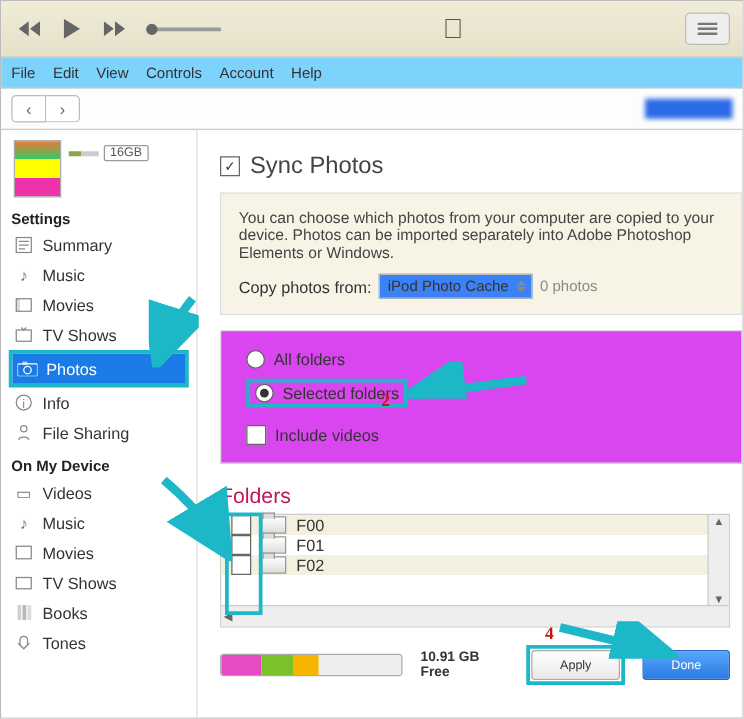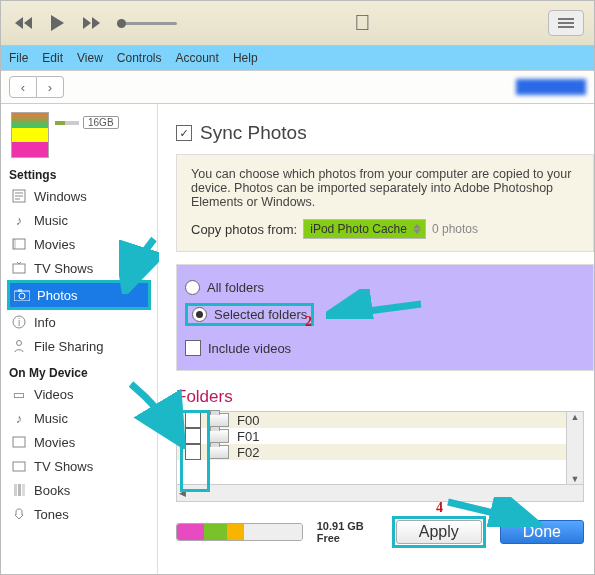--- a/index.html
+++ b/index.html
@@ -30,24 +30,24 @@
 .sb-item .ico{width:16px;height:16px;display:flex;align-items:center;justify-content:center;color:#777}
 .sb-item.sel{background:#1a7be6;color:#fff}
 .sb-item.sel .ico{color:#fff}
 .photos-wrap{border:3px solid #1cb8c8;margin-right:6px}
 .content{flex:1;overflow:hidden;padding:18px 0 10px 18px}
 .h1{font-size:19px;color:#444;display:flex;align-items:center;gap:8px}
 .chk{width:14px;height:14px;border:1px solid #666;display:inline-flex;align-items:center;justify-content:center;font-size:11px;color:#333;background:#fff}
 .info-box{border:1px solid #ddd;background:#f7f4e6;padding:12px 14px;margin-top:10px}
 .info-box p{margin:0 0 10px;font-size:12.5px;color:#444}
 .copy-row{display:flex;align-items:center;gap:6px;font-size:13px}
-.select{border:1px solid #bbb;background:#84cc16;padding:2px 18px 2px 6px;font-size:12px;position:relative;display:inline-flex;align-items:center}
+.select{border:1px solid #bbb;background:#3b82f6;padding:2px 18px 2px 6px;font-size:12px;position:relative;display:inline-flex;align-items:center}
 .select::after{content:"";position:absolute;right:4px;top:4px;width:8px;height:10px;background:linear-gradient(#888,#888);clip-path:polygon(0 45%,100% 45%,50% 0,0 45%,0 55%,100% 55%,50% 100%,0 55%)}
 .muted{color:#888;font-size:12px}
-.opt-box{border:1px solid #ddd;background:#c4b5fd;padding:10px 8px;margin-top:12px}
+.opt-box{border:1px solid #ddd;background:#d946ef;padding:10px 20px;margin-top:12px}
 .radio-row,.chk-row{display:flex;align-items:center;gap:7px;height:24px;font-size:13px}
 .radio{width:13px;height:13px;border:1px solid #666;border-radius:50%;display:inline-flex;align-items:center;justify-content:center;background:#fff}
 .radio.on::after{content:"";width:7px;height:7px;border-radius:50%;background:#333}
 .sel-folders-hl{border:3px solid #1cb8c8;padding:1px 4px;display:inline-flex;align-items:center;gap:7px}
 .folders-h{font-size:17px;color:#be185d;margin:16px 0 4px}
 .folder-list{border:1px solid #ccc;background:#fff}
 .fl-body{position:relative}
 .fl-row{display:flex;align-items:center;gap:8px;height:16px;padding:0 8px;font-size:13px}
 .fl-row:nth-child(odd){background:#f3f0df}
 .fl-scroll{position:absolute;right:0;top:0;width:16px;height:100%;background:#eee;border-left:1px solid #ccc;display:flex;flex-direction:column;justify-content:space-between;align-items:center;font-size:9px;color:#666}
@@ -55,21 +55,21 @@
 .fold-ico{width:18px;height:12px;border:1px solid #999;background:linear-gradient(#fff,#ddd);position:relative}
 .fold-ico::before{content:"";position:absolute;top:-4px;left:0;width:8px;height:4px;background:#ddd;border:1px solid #999;border-bottom:0}
 .footer{display:flex;align-items:center;gap:14px;margin-top:14px;padding-right:10px}
 .storage{height:16px;width:150px;display:flex;border:1px solid #aaa;border-radius:3px;overflow:hidden}
 .storage div{height:100%}
 .s1{background:#e84bc1}
 .s2{background:#7ac22a}
 .s3{background:#f7b400}
 .s4{background:#eee;flex:1}
 .free-lbl{font-size:11px;font-weight:700}
-.btn{height:22px;padding:0 22px;border:1px solid #aaa;background:linear-gradient(#fff,#e9e9e9);border-radius:3px;font-size:16px;color:#333;display:flex;align-items:center}
+.btn{height:22px;padding:0 22px;border:1px solid #aaa;background:linear-gradient(#fff,#e9e9e9);border-radius:3px;font-size:10px;color:#333;display:flex;align-items:center}
 .btn.primary{background:linear-gradient(#57a6ff,#2b7be0);color:#fff;border-color:#2566c0}
 .apply-hl{border:3px solid #1cb8c8;padding:1px}
 .annot{position:absolute;pointer-events:none}
 .num{color:#c41515;font-weight:700;font-size:14px;font-family:Georgia,serif}
 .arrow svg{display:block}
 .rel{position:relative}
 </style>
 </head>
 <body>
 
@@ -133,21 +133,21 @@
       </div>
 
       <div class="sec-title">Settings</div>
       <div class="sb-item">
           <span class="ico">
             <svg width="14" height="14">
               <rect x="1" y="1" width="12" height="12" fill="none" stroke="#888"></rect>
               <path d="M3 4h8M3 7h8M3 10h5" stroke="#888"></path>
             </svg>
           </span>
-          <span>Windows</span>
+          <span>Summary</span>
         </div>
       <div class="sb-item">
           <span class="ico">♪</span>
           <span>Music</span>
         </div>
       <div class="sb-item">
           <span class="ico">
             <svg width="14" height="14">
               <rect x="1" y="2" width="12" height="10" fill="none" stroke="#888"></rect>
               <rect x="1" y="2" width="3" height="10" fill="#888" opacity=".3"></rect>

